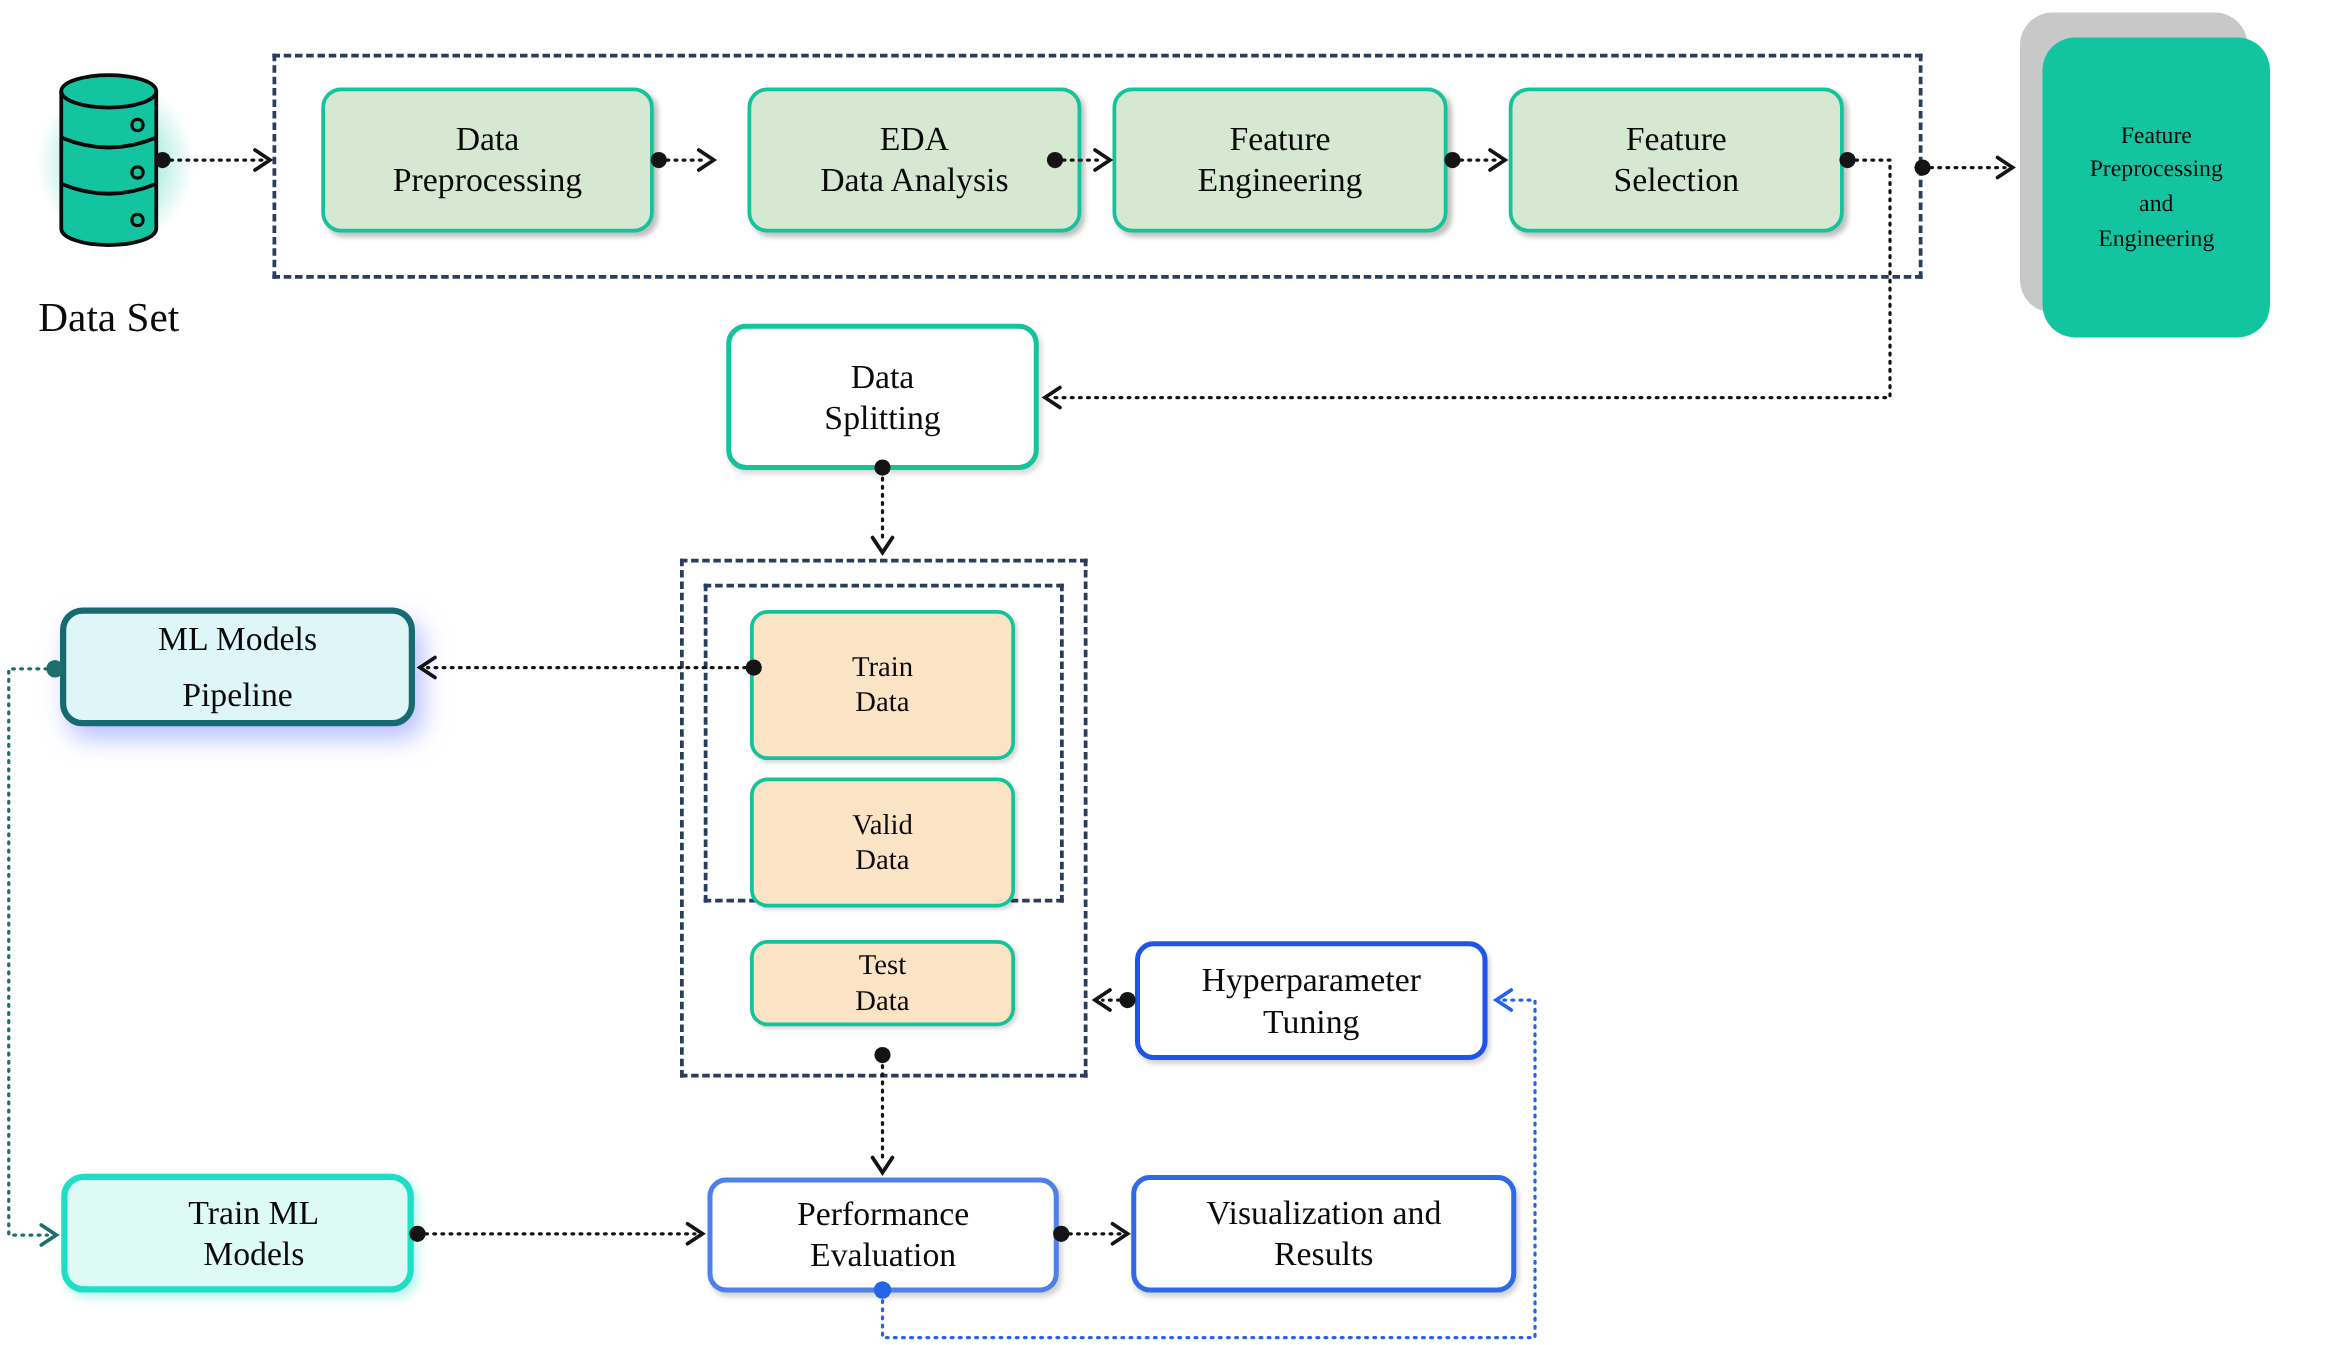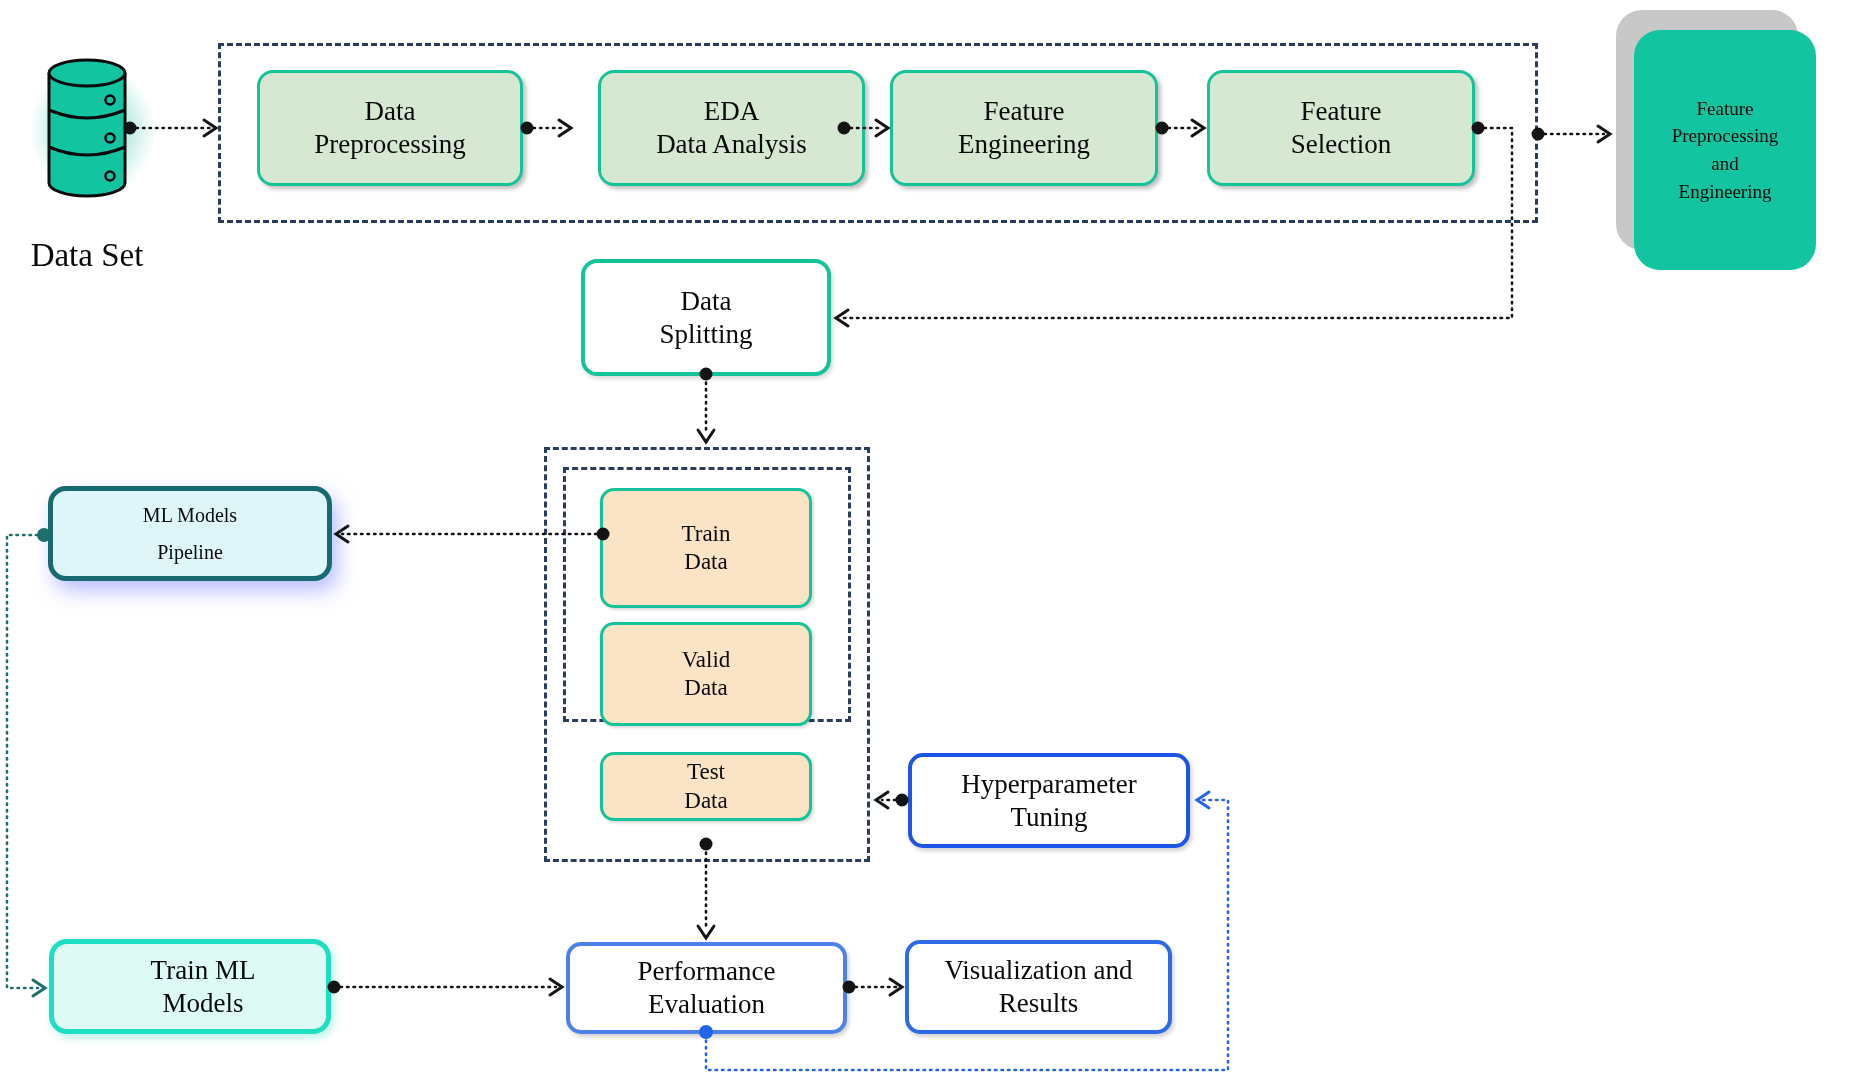--- a/index.html
+++ b/index.html
@@ -19,21 +19,21 @@
   .dashed{position:absolute;border:3.5px dashed var(--dashed_border);box-sizing:border-box;z-index:10;}
   .node{position:absolute;display:flex;flex-direction:column;align-items:center;justify-content:center;
         text-align:center;box-sizing:border-box;line-height:1.22;z-index:20;}
   .green{background:var(--green_fill);border:3.5px solid var(--green_border);border-radius:16px;
          font-size:27px;box-shadow:3px 3px 4px rgba(0,0,0,.25);}
   .orange{background:var(--orange_fill);border:3.5px solid var(--green_border);border-radius:14px;
           font-size:23px;box-shadow:2px 2px 3px rgba(0,0,0,.15);}
   .whitebox{background:#fff;border:4px solid var(--green_border);border-radius:16px;font-size:27px;
           box-shadow:2px 3px 4px rgba(0,0,0,.15);}
   .mlpipe{background:var(--cyan_fill);border:5px solid var(--dark_teal_border);border-radius:18px;
-          font-size:20px;box-shadow:6px 10px 20px rgba(130,140,250,.55);gap:12px;}
+          font-size:27px;box-shadow:6px 10px 20px rgba(130,140,250,.55);gap:12px;}
   .trainml{background:var(--cyan_fill2);border:5px solid var(--bright_teal_border);border-radius:18px;
           font-size:27px;box-shadow:3px 4px 8px rgba(30,220,190,.3);}
   .bluebox{background:#fff;border-radius:15px;font-size:27px;box-shadow:2px 3px 4px rgba(0,0,0,.18);}
   .tealcard{position:absolute;background:var(--teal_box_fill);border-radius:26px;z-index:20;
           display:flex;flex-direction:column;align-items:center;justify-content:center;
           font-size:19px;line-height:1.45;text-align:center;}
   .graycard{position:absolute;background:var(--shadow_card);border-radius:26px;z-index:15;}
   #db-glow{position:absolute;left:5px;top:38px;width:175px;height:185px;z-index:18;
            background:radial-gradient(closest-side,rgba(18,196,160,.65),rgba(18,196,160,0) 72%);}
   #db-icon{position:absolute;left:42px;top:58px;z-index:20;}
@@ -119,21 +119,21 @@
   </div>
 
   <div class="node bluebox" style="left:908px;top:753px;width:282px;height:95px;border:4.5px solid var(--blue_border);">
     <span>Hyperparameter</span>
     <span>Tuning</span>
   </div>
   <div class="node bluebox" style="left:566px;top:942px;width:281px;height:92px;border:4.5px solid var(--blue_border_light);">
     <span>Performance</span>
     <span>Evaluation</span>
   </div>
-  <div class="node bluebox" style="left:905px;top:940px;width:267px;height:94px;border:4.5px solid var(--blue_border_mid);">
+  <div class="node bluebox" style="left:905px;top:940px;width:308px;height:94px;border:4.5px solid var(--blue_border_mid);">
     <span>Visualization and</span>
     <span>Results</span>
   </div>
 
   <svg id="connectors" width="1875" height="1076" viewBox="0 0 1875 1076">
     <g>
       <path class="dotline k" d="M130,128 H210"></path>
         <circle class="dot" cx="130" cy="128" r="6.5"></circle>
       <path class="arrow k" d="M204,120 L216,128 L204,136"></path>
     </g>

